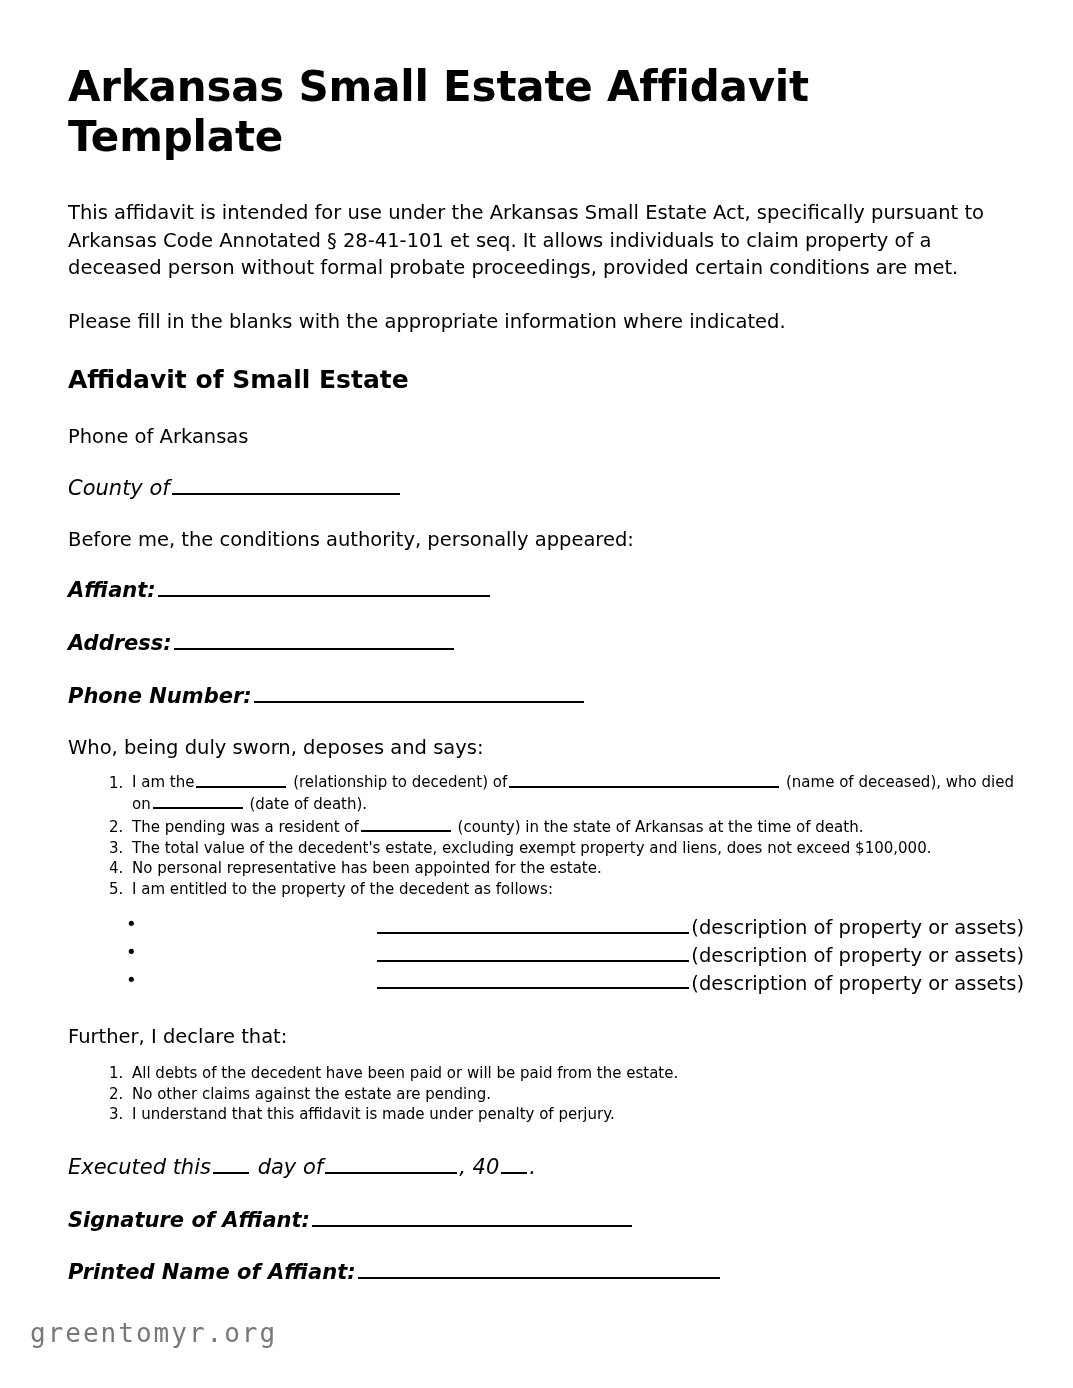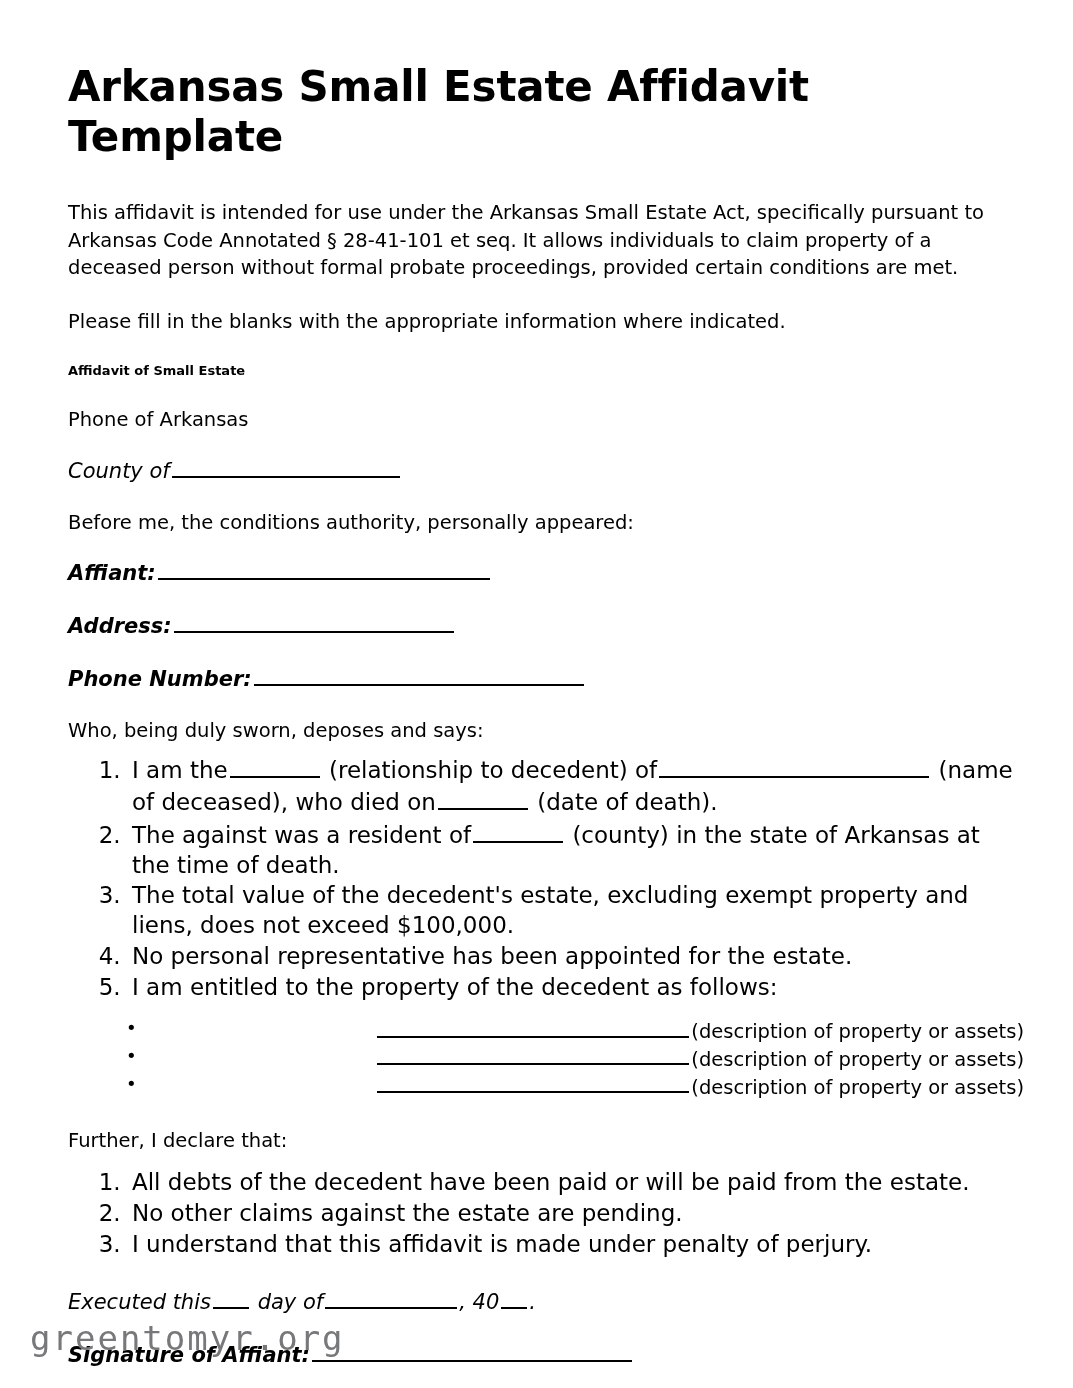--- a/index.html
+++ b/index.html
@@ -35,21 +35,21 @@
     font-size: 19.5px;
     line-height: 1.42;
     margin: 0;
     color: #000;
   }
   .gap-intro  { height: 38px; }
   .gap-med    { height: 26px; }
   .gap-small  { height: 22px; }
 
   .bold-head {
-    font-size: 13px;
+    font-size: 25px;
     font-weight: bold;
     line-height: 1.42;
     margin: 0;
   }
   .field-line {
     font-size: 21px;
     line-height: 1.42;
     margin: 0;
     font-style: italic;
   }
@@ -71,21 +71,21 @@
   .blank.w-short { width: 90px; }
   .blank.w-mid   { width: 132px; }
   .blank.w-long  { width: 270px; }
   .blank.w-prop  { width: 312px; }
   .blank.w-day   { width: 36px; }
   .blank.w-yr    { width: 26px; }
 
   ol.num-list {
     margin: 10px 0 0 0;
     padding-left: 60px;
-    font-size: 23px;
+    font-size: 15px;
     line-height: 1.30;
   }
   ol.num-list li {
     margin: 0 0 1px 0;
     padding-left: 4px;
   }
   ol.num-list.declare-list {
     margin-top: 14px;
   }
   ul.bullet-list {
@@ -106,21 +106,21 @@
     position: absolute;
     left: 0;
     top: -1px;
     font-size: 18px;
   }
   .watermark {
     position: absolute;
     left: 30px;
     top: 1318px;
     font-family: "DejaVu Sans Mono", "Liberation Mono", monospace;
-    font-size: 34px;
+    font-size: 26px;
     letter-spacing: 2px;
     color: #77787a;
     white-space: nowrap;
   }
 </style>
 </head>
 <body>
 
 <div class="page">
 
@@ -175,21 +175,21 @@
   <p class="para">Who, being duly sworn, deposes and says:</p>
 
   <ol class="num-list">
     <li>
       <span>I am the</span><span class="blank w-short"></span>
       <span>(relationship to decedent) of</span><span class="blank w-long"></span>
       <span>(name of deceased), who died on</span><span class="blank w-short"></span>
       <span>(date of death).</span>
     </li>
     <li>
-      <span>The against was a resident of</span><span class="blank w-short"></span>
+      <span>The pending was a resident of</span><span class="blank w-short"></span>
       <span>(county) in the state of Arkansas at the time of death.</span>
     </li>
     <li>The total value of the decedent's estate, excluding exempt property and liens, does not exceed $100,000.</li>
     <li>No personal representative has been appointed for the estate.</li>
     <li>I am entitled to the property of the decedent as follows:</li>
   </ol>
 
   <ul class="bullet-list">
     <li>
       <span class="blank w-prop"></span><span>(description of property or assets)</span>

